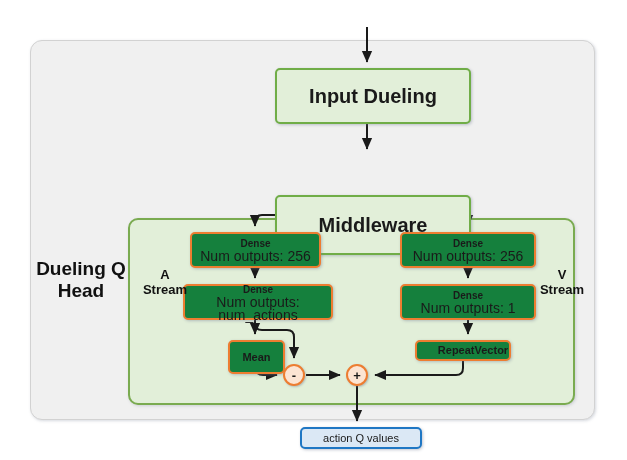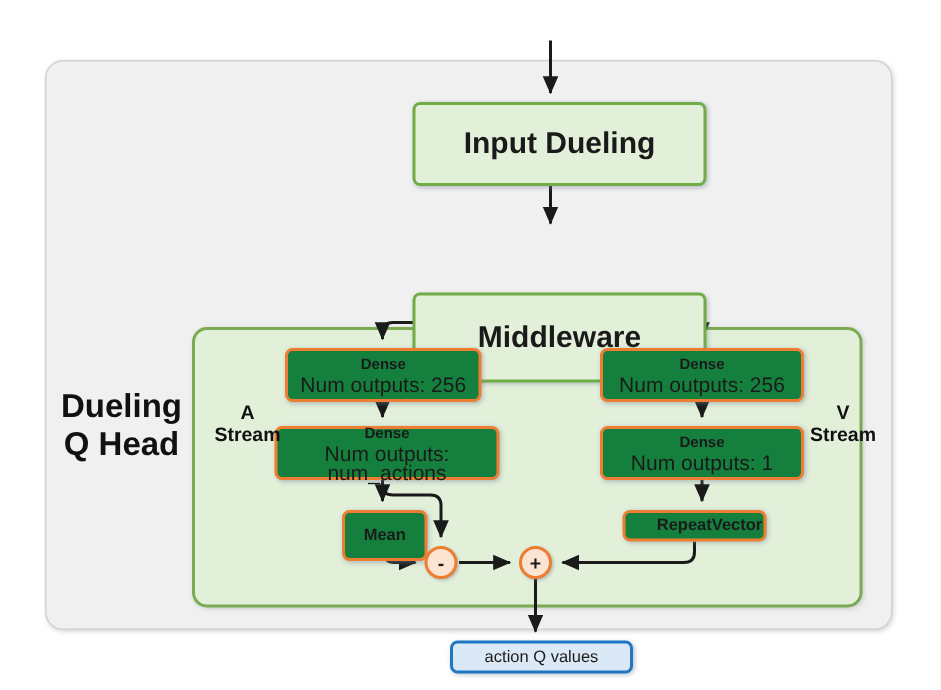--- a/index.html
+++ b/index.html
@@ -128,21 +128,21 @@
   #op-plus  { left: 346px; top: 364px; }
 
   
   .side-label {
     position: absolute;
     text-align: center;
     font-weight: bold;
     color: #111111;
     line-height: 1.15;
   }
-  #dueling-label { left: 35px;  top: 258px; width: 92px;  font-size: 22px; }
+  #dueling-label { left: 35px;  top: 258px; width: 92px;  font-size: 19px; }
   #a-stream      { left: 140px; top: 268px; width: 50px;  font-size: 13px; }
   #v-stream      { left: 536px; top: 268px; width: 52px;  font-size: 13px; }
 
   
   #wires {
     position: absolute;
     left: 0; top: 0;
     width: 627px;
     height: 460px;
     pointer-events: none;

